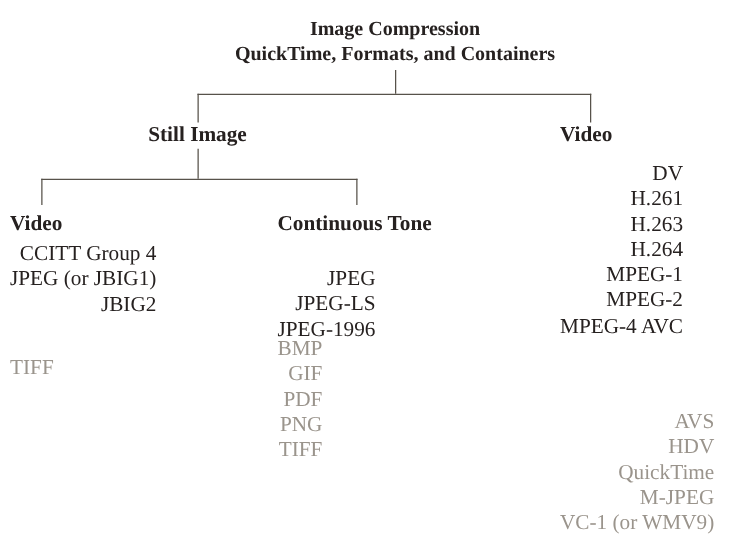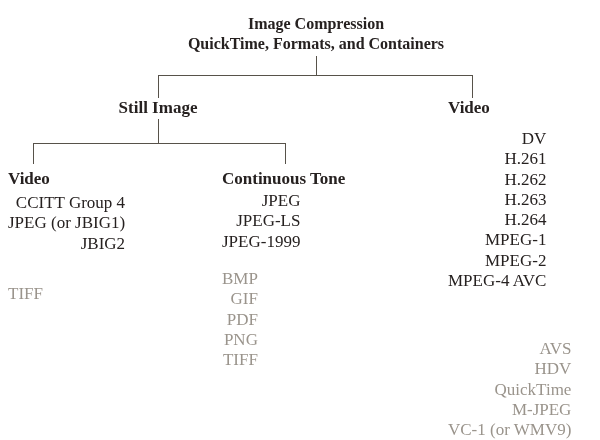--- a/index.html
+++ b/index.html
@@ -70,44 +70,43 @@
 
   <div class="list" style="left:8px;top:193px">
     <div class="item">CCITT Group 4</div>
     <div class="item">JPEG (or JBIG1)</div>
     <div class="item">JBIG2</div>
   </div>
   <div class="list muted" style="left:8px;top:284px">
     <div class="item">TIFF</div>
   </div>
 
-  <div class="list" style="left:222px;top:191px">
+  <div class="list" style="left:222px;top:213px">
     <div class="item">JPEG</div>
     <div class="item">JPEG-LS</div>
-    <div class="item">JPEG-1999</div>
+    <div class="item">JPEG-1996</div>
   </div>
   <div class="list muted" style="left:222px;top:269px">
     <div class="item">BMP</div>
     <div class="item">GIF</div>
     <div class="item">PDF</div>
     <div class="item">PNG</div>
     <div class="item">TIFF</div>
   </div>
 
   <div class="list" style="left:448px;top:129px">
     <div class="item">DV</div>
     <div class="item">H.261</div>
-    <div class="item">H.262</div>
     <div class="item">H.263</div>
     <div class="item">H.264</div>
     <div class="item">MPEG-1</div>
     <div class="item">MPEG-2</div>
     <div class="item">MPEG-4 AVC</div>
   </div>
-  <div class="list muted" style="left:448px;top:339px">
+  <div class="list muted" style="left:448px;top:327px">
     <div class="item">AVS</div>
     <div class="item">HDV</div>
     <div class="item">QuickTime</div>
     <div class="item">M-JPEG</div>
     <div class="item">VC-1 (or WMV9)</div>
   </div>
 
 </div>
 
 </body></html>

